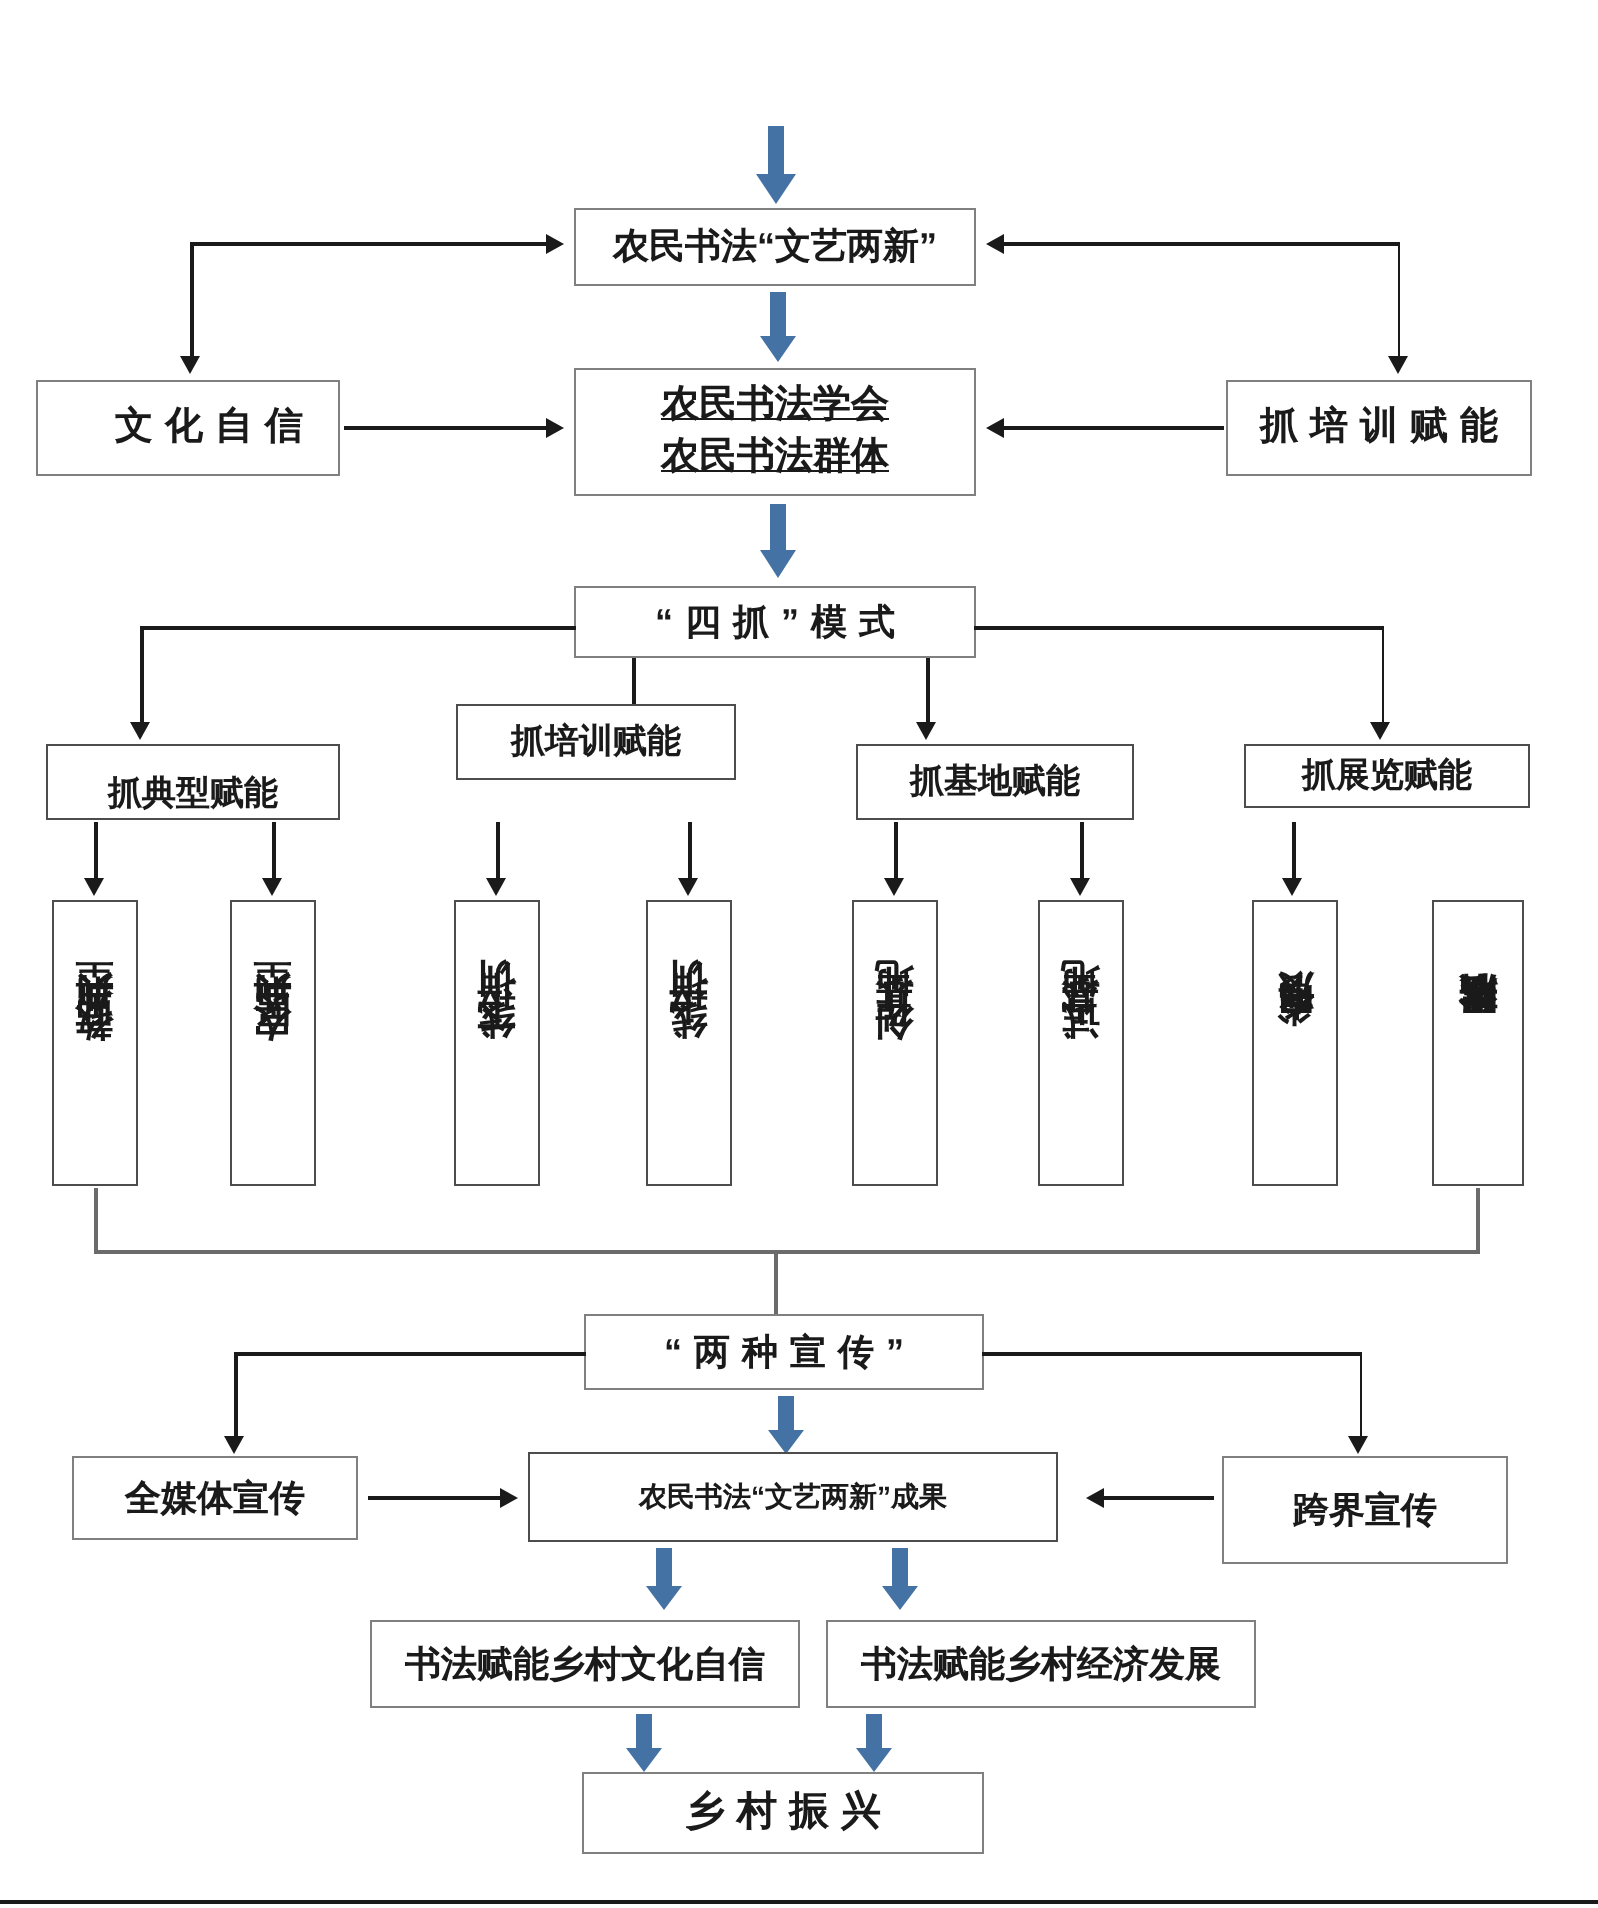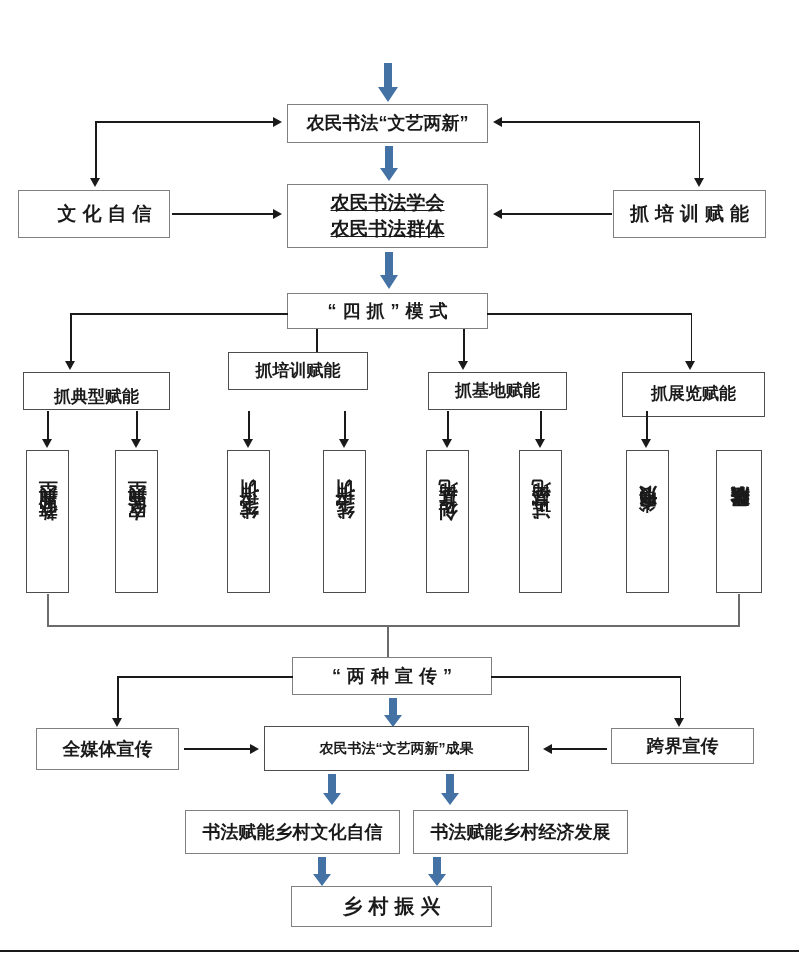--- a/index.html
+++ b/index.html
@@ -172,21 +172,21 @@
 
   <div class="node dark" style="left:23px; top:372px; width:147px; height:38px; font-size:17px;align-items:flex-end;">
     <span>抓典型赋能</span>
   </div>
   <div class="node dark" style="left:228px; top:352px; width:140px; height:38px; font-size:17px;">
     <span>抓培训赋能</span>
   </div>
   <div class="node dark" style="left:428px; top:372px; width:139px; height:38px; font-size:17px;">
     <span>抓基地赋能</span>
   </div>
-  <div class="node dark" style="left:622px; top:372px; width:143px; height:45px; font-size:17px;justify-content:center;">
+  <div class="node dark" style="left:622px; top:372px; width:143px; height:32px; font-size:17px;justify-content:center;">
     <span>抓展览赋能</span>
   </div>
 
   <div class="ln v" style="left:47px; top:411px; height:28px;"></div>
   <div class="ah down" style="left:41.5px; top:439px;"></div>
   <div class="ln v" style="left:136px; top:411px; height:28px;"></div>
   <div class="ah down" style="left:130.5px; top:439px;"></div>
 
   <div class="ln v" style="left:248px; top:411px; height:28px;"></div>
   <div class="ah down" style="left:242.5px; top:439px;"></div>
@@ -245,21 +245,21 @@
 
   <div class="barrow" style="left:383px; top:698px;">
     <svg width="20" height="30" viewBox="0 0 20 30">
       <polygon points="6,0 14,0 14,17 19,17 10,29 1,17 6,17" fill="#4472A4"></polygon>
     </svg>
   </div>
 
   <div class="node" style="left:36px; top:728px; width:143px; height:42px; font-size:18px;">
     <span>全媒体宣传</span>
   </div>
-  <div class="node" style="left:611px; top:728px; width:143px; height:36px; font-size:18px;">
+  <div class="node" style="left:611px; top:728px; width:143px; height:54px; font-size:18px;">
     <span>跨界宣传</span>
   </div>
   <div class="node dark" style="left:264px; top:726px; width:265px; height:45px; font-size:14px;">
     <span>农民书法“文艺两新”成果</span>
   </div>
 
   <div class="ln h" style="left:184px; top:748px; width:66px;"></div>
   <div class="ah right" style="left:250px; top:743.5px;"></div>
 
   <div class="ln h" style="left:552px; top:748px; width:55px;"></div>

